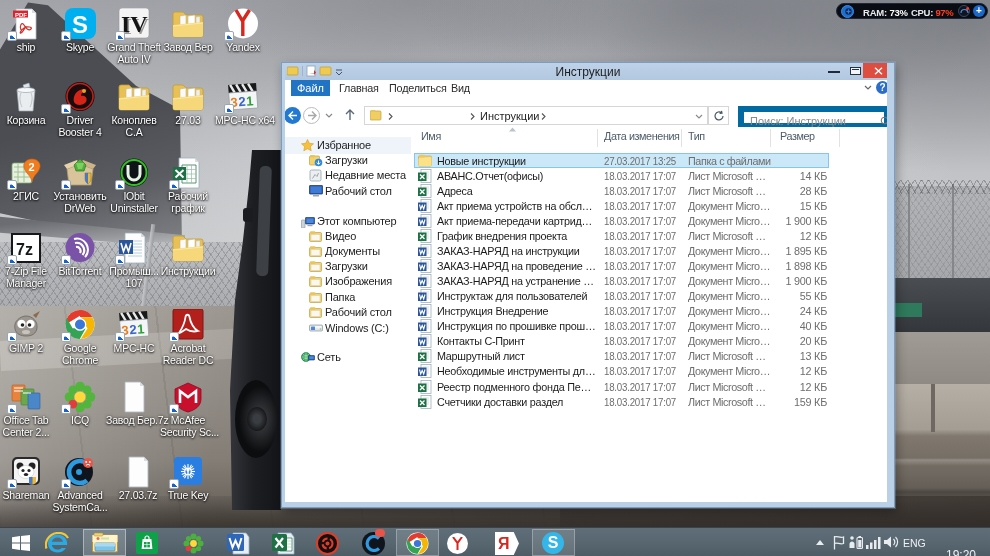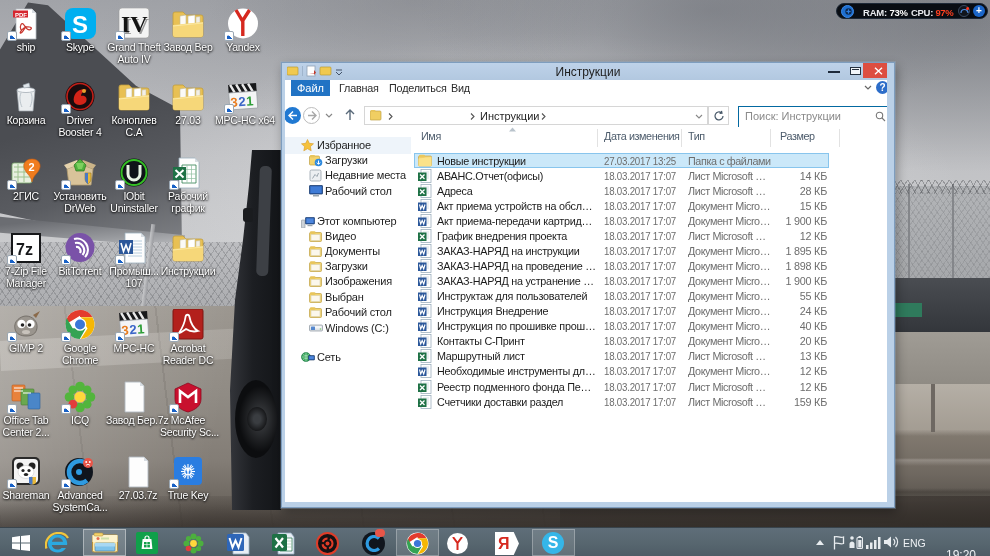--- a/index.html
+++ b/index.html
@@ -497,21 +497,21 @@
           </svg>
         <svg class="abs" style="left:330px;top:7px" width="8" height="6" viewBox="0 0 8 6">
             <path d="M1 1 L4 4 L7 1" stroke="#888" stroke-width="1.1" fill="none"></path>
           </svg>
       </div>
       <div class="abs" style="left:426px;top:10px;width:21px;height:19px;background:#fff;border:1px solid #d6d6d6">
         <svg class="abs" style="left:4px;top:3px" width="12" height="12" viewBox="0 0 12 12">
             <path d="M10 6 A4 4 0 1 1 8.5 2.8 M8.5 0.8 L9 3.2 L6.6 3.4" stroke="#4a5a6a" stroke-width="1.2" fill="none"></path>
           </svg>
       </div>
-      <div class="abs" style="left:456px;top:10px;width:152px;height:23px;background:#fff;border:1px solid #0369a1">
+      <div class="abs" style="left:456px;top:10px;width:152px;height:23px;background:#fff;border:6px solid #0369a1">
         <div class="abs" style="left:6px;top:3px;font-size:11px;color:#8a8a8a">Поиск: Инструкции</div>
         <svg class="abs" style="left:136px;top:4px" width="11" height="11" viewBox="0 0 11 11">
             <circle cx="4.5" cy="4.5" r="3.2" stroke="#777" stroke-width="1.1" fill="none"></circle>
             <path d="M7 7 L10 10" stroke="#777" stroke-width="1.1"></path>
           </svg>
       </div>
     </div>
     <div id="navp">
       <div class="abs" style="left:1px;top:10px;width:128px;height:17px;background:#eef4fa"></div>
       <div class="abs" style="left:19px;top:12px;width:14px;height:13px"><svg width="13" height="13" viewBox="0 0 13 13">
@@ -565,21 +565,21 @@
             <rect x="0.5" y="2.5" width="12" height="9" rx="1" fill="#f3d36b" stroke="#bfa045" stroke-width=".7"></rect>
             <rect x="1" y="1.2" width="5.5" height="2.6" rx="1" fill="#e8c45a"></rect>
             <rect x="2" y="4.5" width="9" height="6" fill="#fbf7ec" stroke="#d8cfae" stroke-width=".6"></rect>
           </svg></div>
       <div class="abs" style="left:43px;top:148px;font-size:11px;white-space:nowrap">Изображения</div>
       <div class="abs" style="left:27px;top:164px;width:14px;height:13px"><svg width="14" height="13" viewBox="0 0 14 13">
             <rect x="0.5" y="2.5" width="12" height="9" rx="1" fill="#f3d36b" stroke="#bfa045" stroke-width=".7"></rect>
             <rect x="1" y="1.2" width="5.5" height="2.6" rx="1" fill="#e8c45a"></rect>
             <rect x="2" y="4.5" width="9" height="6" fill="#fbf7ec" stroke="#d8cfae" stroke-width=".6"></rect>
           </svg></div>
-      <div class="abs" style="left:43px;top:164px;font-size:11px;white-space:nowrap">Выбран</div>
+      <div class="abs" style="left:43px;top:164px;font-size:11px;white-space:nowrap">Папка</div>
       <div class="abs" style="left:27px;top:179px;width:14px;height:13px"><svg width="14" height="13" viewBox="0 0 14 13">
             <rect x="0.5" y="2.5" width="12" height="9" rx="1" fill="#f3d36b" stroke="#bfa045" stroke-width=".7"></rect>
             <rect x="1" y="1.2" width="5.5" height="2.6" rx="1" fill="#e8c45a"></rect>
             <rect x="2" y="4.5" width="9" height="6" fill="#fbf7ec" stroke="#d8cfae" stroke-width=".6"></rect>
           </svg></div>
       <div class="abs" style="left:43px;top:179px;font-size:11px;white-space:nowrap">Рабочий стол</div>
       <div class="abs" style="left:27px;top:195px;width:14px;height:13px"><svg width="14" height="12" viewBox="0 0 14 12">
             <rect x="0.5" y="3" width="13" height="6" rx="1" fill="#dfe3e7" stroke="#8a949d" stroke-width=".7"></rect>
             <rect x="1.5" y="4" width="11" height="2.5" fill="#f4f6f8"></rect>
             <circle cx="11.5" cy="7" r="0.8" fill="#7bd26a"></circle>

